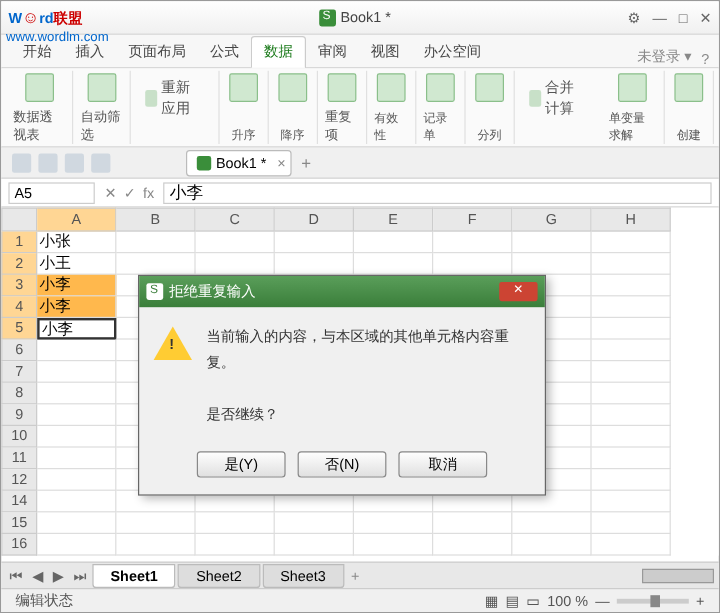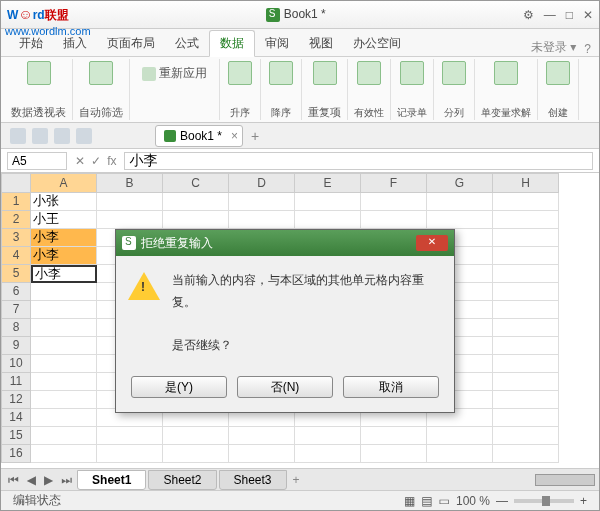--- a/index.html
+++ b/index.html
@@ -24,21 +24,21 @@
 .rgrp.sm .rlab{font-size:10px}
 .ribbon .hitem{display:flex;align-items:center;padding:2px 6px;font-size:11px;color:#555}
 .ribbon .hitem .si{width:14px;height:14px;background:#c8e0c8;margin-right:3px;border-radius:2px}
 .qat{height:26px;background:#f0f0f0;display:flex;align-items:center;padding:0 6px;border-bottom:1px solid #ccc}
 .qat .qi{width:16px;height:16px;margin:0 3px;background:#d0d8e0;border-radius:2px}
 .qat .doctab{margin-left:60px;padding:3px 20px 3px 8px;background:#fff;border:1px solid #bbb;border-radius:3px;display:flex;align-items:center;position:relative}
 .qat .doctab .ico{width:12px;height:12px;background:#3a8e3a;border-radius:2px;margin-right:4px}
 .qat .doctab .cls{position:absolute;right:4px;color:#888}
 .qat .add{margin-left:8px;color:#888;font-size:14px}
 .fbar{height:24px;display:flex;align-items:center;padding:0 6px;border-bottom:1px solid #ccc;background:#fff}
-.fbar .nbox{width:60px;height:18px;border:1px solid #ccc;padding:0 4px;background:#fff}
+.fbar .nbox{width:72px;height:18px;border:1px solid #ccc;padding:0 4px;background:#fff}
 .fbar .fx{margin:0 8px;color:#888;display:flex;gap:6px}
 .fbar .finput{flex:1;height:18px;border:1px solid #ccc;padding:0 4px;font-size:14px}
 .grid{position:relative;background:#fff}
 .colhdr{display:flex;height:20px}
 .colhdr .corner{width:30px;background:#e8e8e8;border:1px solid #ccc}
 .colhdr .ch{width:66px;background:#e8e8e8;border:1px solid #ccc;border-left:none;text-align:center;line-height:18px;color:#555}
 .colhdr .ch.sel{background:#ffd694}
 .row{display:flex;height:18px}
 .row .rh{width:30px;background:#e8e8e8;border:1px solid #ccc;border-top:none;text-align:center;line-height:16px;color:#555}
 .row .rh.sel{background:#ffd694}
@@ -60,21 +60,21 @@
 .dialog .dt{height:26px;background:linear-gradient(#5a9e5a,#3a7e3a);color:#fff;display:flex;align-items:center;padding:0 6px}
 .dialog .dt .di{width:14px;height:14px;background:#fff;border-radius:2px;margin-right:5px;position:relative}
 .dialog .dt .di:after{content:"S";color:#3a7e3a;font-size:10px;position:absolute;left:3px}
 .dialog .dt .dc{margin-left:auto;width:32px;height:16px;background:#c43;border-radius:2px;text-align:center;color:#fff;line-height:14px;font-size:10px}
 .dialog .db{padding:14px 12px;display:flex;gap:12px}
 .dialog .warn{width:32px;height:32px;position:relative;flex-shrink:0}
 .dialog .warn:before{content:"";position:absolute;width:0;height:0;border-left:16px solid transparent;border-right:16px solid transparent;border-bottom:28px solid #ffcc33;top:2px}
 .dialog .warn:after{content:"!";position:absolute;left:13px;top:10px;font-weight:bold;color:#333}
 .dialog .msg{line-height:1.8;color:#333}
 .dialog .btns{display:flex;justify-content:center;gap:10px;padding:6px 0 14px}
-.dialog .btns button{width:96px;height:22px;background:linear-gradient(#fefefe,#e0e0e0);border:1px solid #888;border-radius:3px;cursor:pointer}
+.dialog .btns button{width:74px;height:22px;background:linear-gradient(#fefefe,#e0e0e0);border:1px solid #888;border-radius:3px;cursor:pointer}
 </style>
 </head>
 <body>
 
 <div class="titlebar">
   <span class="wm"><span>W</span>☺<span>rd</span><span style="color:#c00">联盟</span></span>
   <span class="doc"><span class="ico"></span><span>Book1 *</span></span>
   <div class="winbtns">
     <span>⚙</span>
     <span>—</span>
@@ -129,20 +129,26 @@
       <div class="rlab">有效性</div>
     </div>
   <div class="rgrp sm">
       <div class="ric"></div>
       <div class="rlab">记录单</div>
     </div>
   <div class="rgrp sm">
       <div class="ric"></div>
       <div class="rlab">分列</div>
     </div>
+  <div style="display:flex;flex-direction:column;padding:4px 6px;height:100%">
+      <div class="hitem">
+        <div class="si"></div>
+        <span>合并计算</span>
+      </div>
+    </div>
   <div class="rgrp sm">
       <div class="ric"></div>
       <div class="rlab">单变量求解</div>
     </div>
   <div class="rgrp sm">
       <div class="ric"></div>
       <div class="rlab">创建</div>
     </div>
 </div>
 

